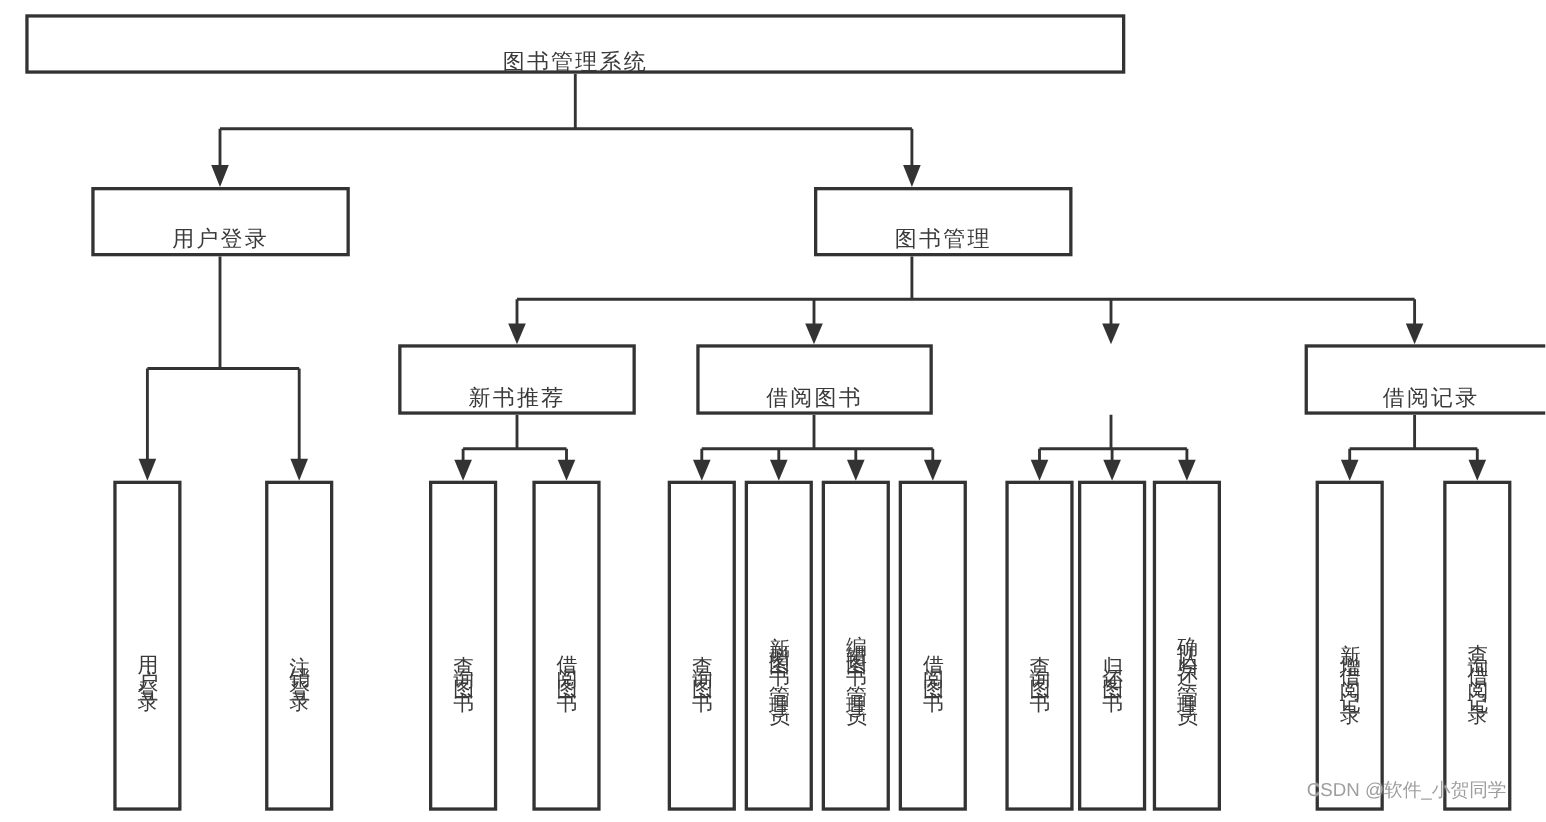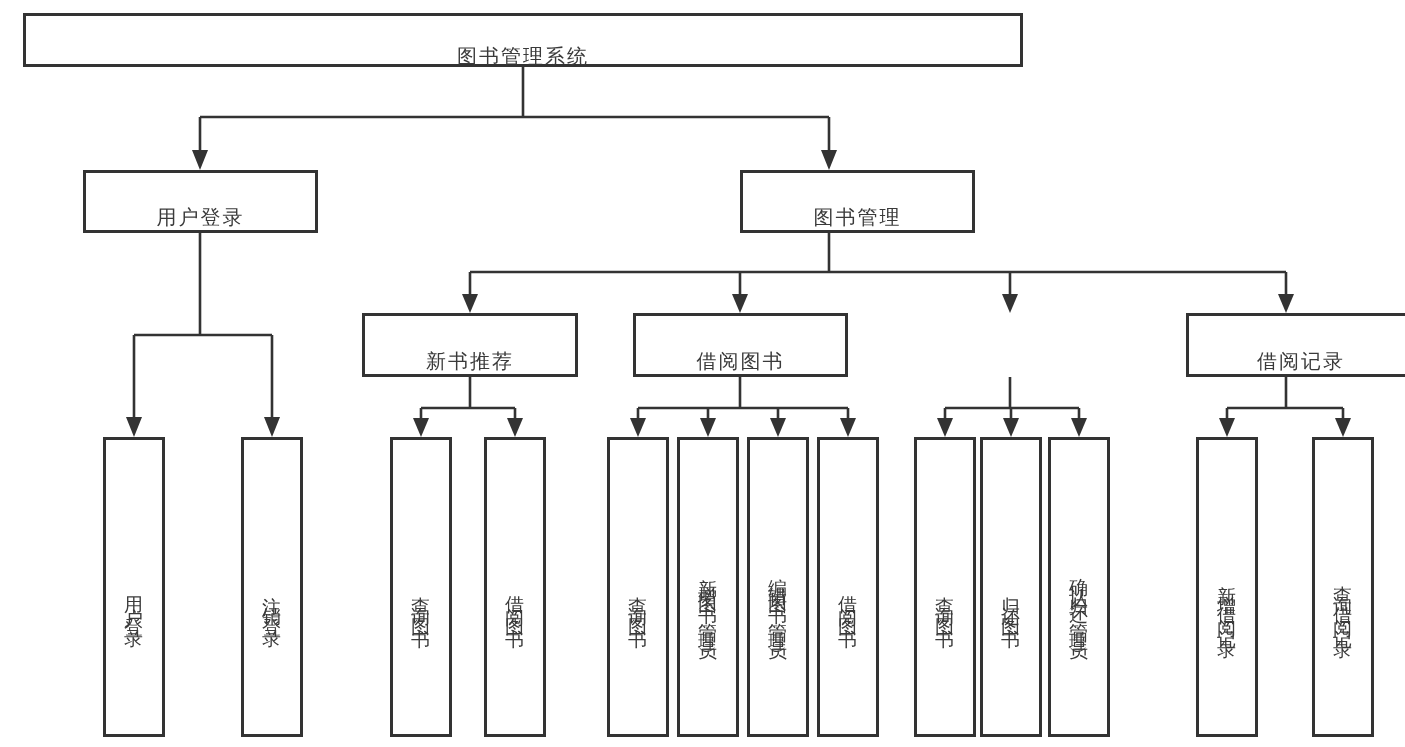--- a/index.html
+++ b/index.html
@@ -157,14 +157,15 @@
     <span class="lbl">确认归还（管理员）</span>
   </div>
 
   <div class="node leaf" style="left:1196px;">
     <span class="lbl">新增借阅记录</span>
   </div>
   <div class="node leaf" style="left:1312px;">
     <span class="lbl">查询借阅记录</span>
   </div>
 
+  <div class="watermark">CSDN @软件_小贺同学</div>
 
 </div>
 
 </body></html>

